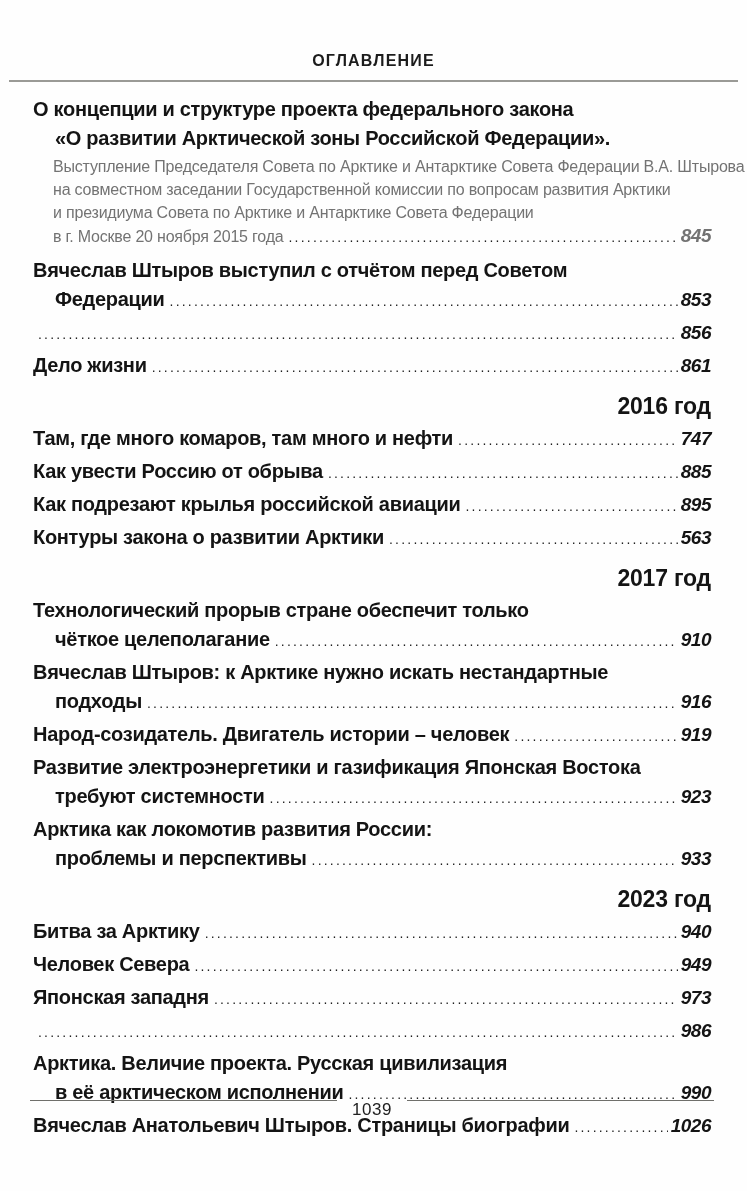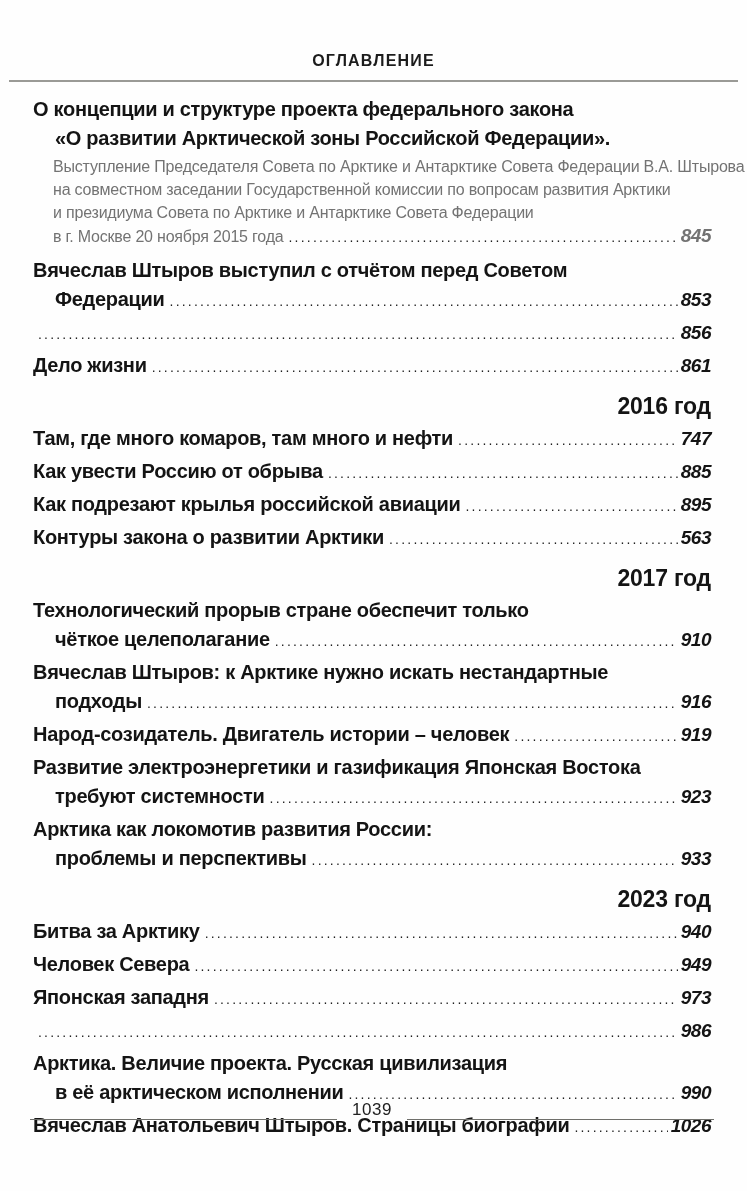--- a/index.html
+++ b/index.html
@@ -79,21 +79,21 @@
     letter-spacing: -0.5px;
     white-space: nowrap;
     font-style: italic;
   }
   .page-footer {
     position: absolute;
     left: 30px;
     right: 33px;
     top: 1100px;
     display: flex;
-    align-items: flex-end;
+    align-items: flex-start;
   }
   .footer-line {
     flex: 1 1 auto;
     height: 0;
     border-top: 1.5px solid #6f6f6b;
   }
   .footer-num {
     font-size: 17px;
     font-weight: 400;
     letter-spacing: 0.5px;

